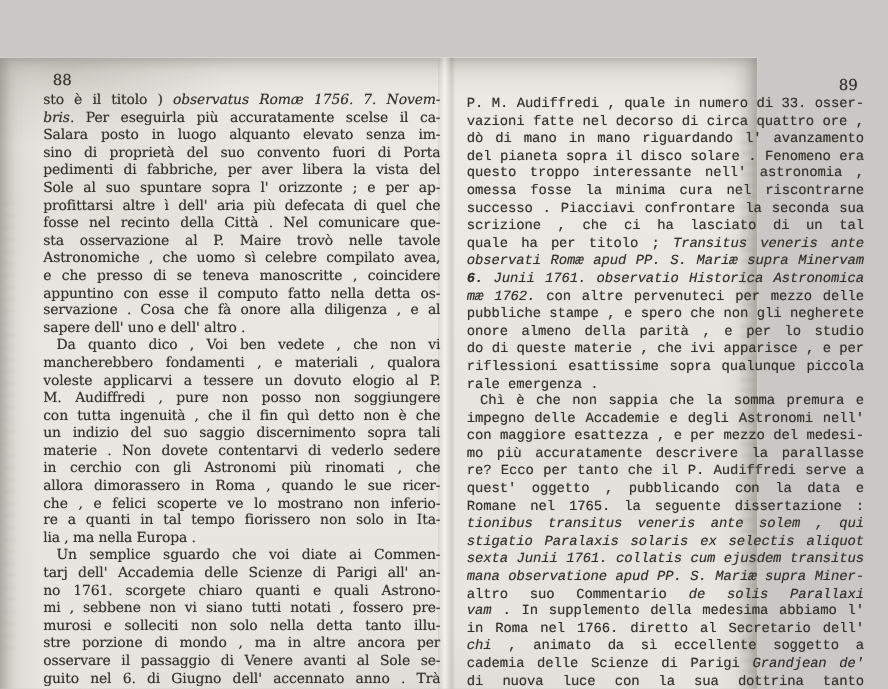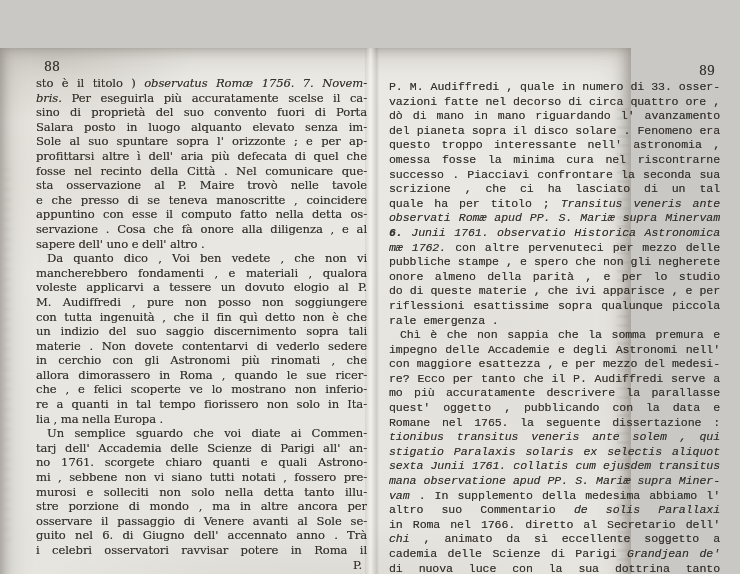--- a/index.html
+++ b/index.html
@@ -69,26 +69,28 @@
   <div class="gutter"></div>
   <div class="bleed bleed-right"></div>
   <div class="bleed bleed-left"></div>
 
   <div class="pagenum pn-left">88</div>
 
   <div class="textblock tb-left">
     <div id="left-lines">
         <div class="tline"><span>sto è il titolo ) </span><span class="it">observatus Romæ 1756. 7. Novem-</span></div>
         <div class="tline"><span class="it">bris</span><span>. Per eseguirla più accuratamente scelse il ca-</span></div>
+        <div class="tline"><span>Salara posto in luogo alquanto elevato senza im-</span></div>
         <div class="tline"><span>sino di proprietà del suo convento fuori di Porta</span></div>
-        <div class="tline"><span>Salara posto in luogo alquanto elevato senza im-</span></div>
+        <div class="tline"><span>pedimenti di fabbriche, per aver libera la vista del</span></div>
         <div class="tline"><span>Sole al suo spuntare sopra l' orizzonte ; e per ap-</span></div>
         <div class="tline"><span>profittarsi altre ì dell' aria più defecata di quel che</span></div>
         <div class="tline"><span>fosse nel recinto della Città . Nel comunicare que-</span></div>
         <div class="tline"><span>sta osservazione al P. Maire trovò nelle tavole</span></div>
+        <div class="tline"><span>Astronomiche , che uomo sì celebre compilato avea,</span></div>
         <div class="tline"><span>e che presso di se teneva manoscritte , coincidere</span></div>
         <div class="tline"><span>appuntino con esse il computo fatto nella detta os-</span></div>
         <div class="tline"><span>servazione . Cosa che fà onore alla diligenza , e al</span></div>
         <div class="tline nj"><span>sapere dell' uno e dell' altro .</span></div>
         <div class="tline ind"><span>Da quanto dico , Voi ben vedete , che non vi</span></div>
         <div class="tline"><span>mancherebbero fondamenti , e materiali , qualora</span></div>
         <div class="tline"><span>voleste applicarvi a tessere un dovuto elogio al P.</span></div>
         <div class="tline"><span>M. Audiffredi , pure non posso non soggiungere</span></div>
         <div class="tline"><span>con tutta ingenuità , che il fin quì detto non è che</span></div>
         <div class="tline"><span>un indizio del suo saggio discernimento sopra tali</span></div>
@@ -128,30 +130,30 @@
         <div class="tline"><span class="it bd">6.</span><span class="it"> Junii 1761. observatio Historica Astronomica . Ro-</span></div>
         <div class="tline"><span class="it">mæ 1762.</span><span> con altre pervenuteci per mezzo delle</span></div>
         <div class="tline"><span>pubbliche stampe , e spero che non gli negherete l'</span></div>
         <div class="tline"><span>onore almeno della parità , e per lo studio profon-</span></div>
         <div class="tline"><span>do di queste materie , che ivi apparisce , e per le</span></div>
         <div class="tline"><span>riflessioni esattissime sopra qualunque piccola natu-</span></div>
         <div class="tline nj"><span>rale emergenza .</span></div>
         <div class="tline ind"><span>Chì è che non sappia che la somma premura e</span></div>
         <div class="tline"><span>impegno delle Accademie e degli Astronomi nell'</span></div>
         <div class="tline"><span>con maggiore esattezza , e per mezzo del medesi-</span></div>
+        <div class="tline"><span>mo più accuratamente descrivere la parallasse sola-</span></div>
         <div class="tline"><span>re? Ecco per tanto che il P. Audiffredi serve a</span></div>
-        <div class="tline"><span>mo più accuratamente descrivere la parallasse sola-</span></div>
         <div class="tline"><span>quest' oggetto , pubblicando con la data e stampe</span></div>
         <div class="tline"><span>Romane nel 1765. la seguente dissertazione : </span><span class="it">Inve-</span></div>
         <div class="tline"><span class="it">tionibus transitus veneris ante solem , qui accidit die</span></div>
         <div class="tline"><span class="it">stigatio Paralaxis solaris ex selectis aliquot observa-</span></div>
         <div class="tline"><span class="it">sexta Junii 1761. collatis cum ejusdem transitus Ro-</span></div>
         <div class="tline"><span class="it">mana observatione apud PP. S. Mariæ supra Miner-</span></div>
+        <div class="tline"><span>altro suo Commentario </span><span class="it">de solis Parallaxi</span><span> stampato</span></div>
         <div class="tline"><span class="it">vam</span><span> . In supplemento della medesima abbiamo l'</span></div>
-        <div class="tline"><span>altro suo Commentario </span><span class="it">de solis Parallaxi</span><span> stampato</span></div>
         <div class="tline"><span>in Roma nel 1766. diretto al Secretario dell' Ac-</span></div>
         <div class="tline"><span class="it">chi</span><span> , animato da sì eccellente soggetto a spargere</span></div>
         <div class="tline"><span>cademia delle Scienze di Parigi </span><span class="it">Grandjean de' Fou-</span></div>
         <div class="tline"><span>di nuova luce con la sua dottrina tanto vantaggio-</span></div>
       </div>
     <div class="catchword cw-right">se</div>
   </div>
 
 </div>
 

